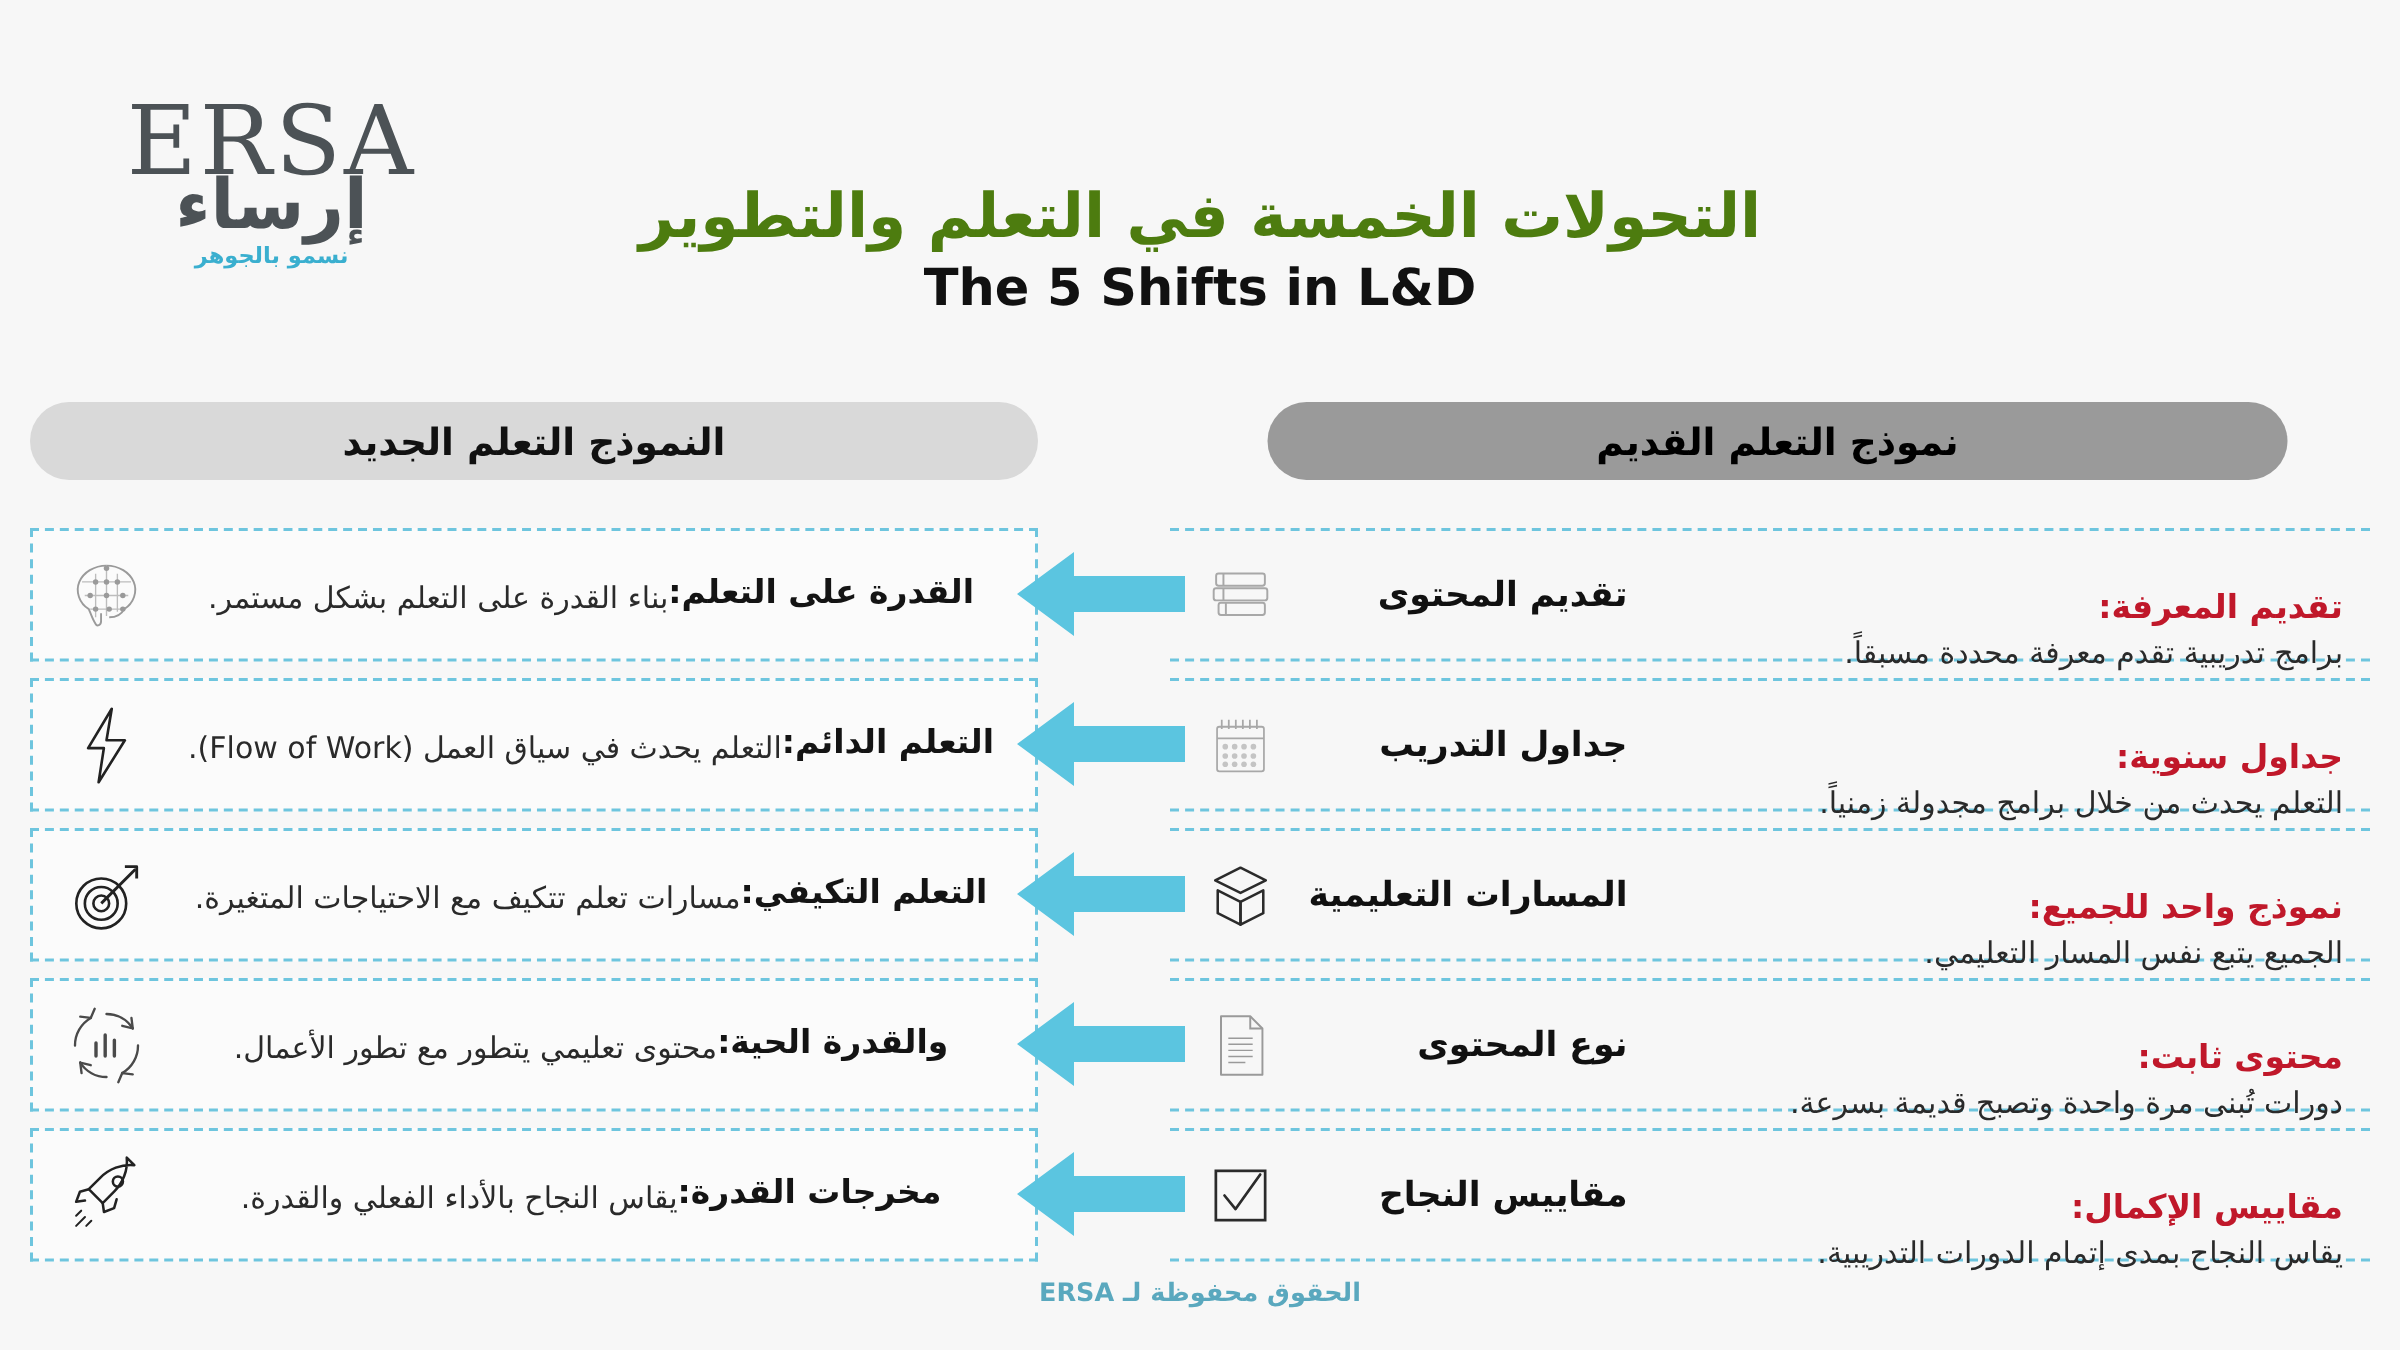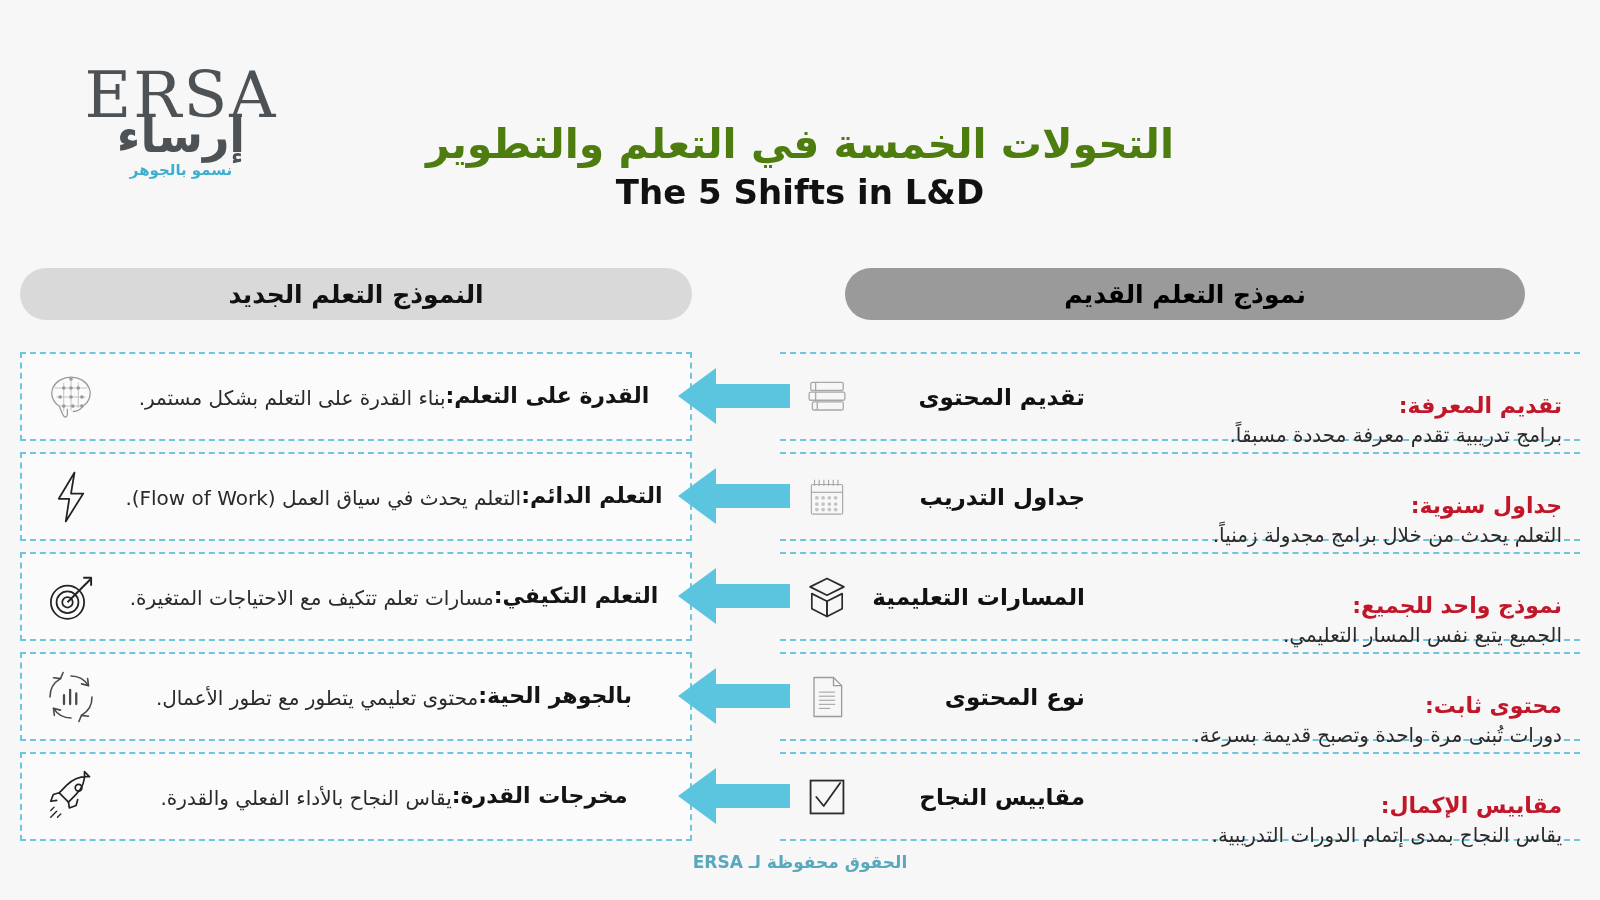--- a/index.html
+++ b/index.html
@@ -286,21 +286,21 @@
             </svg>
           </div>
         </div>
       </div>
     </div>
 
     <div class="row">
       <div class="cell new">
         <div class="cell-inner">
           <div class="text-block">
-            <div class="lead">بالجوهر الحية:</div>
+            <div class="lead">والقدرة الحية:</div>
             <div class="desc">محتوى تعليمي يتطور مع تطور الأعمال.</div>
           </div>
           <div class="icon-wrap">
             <svg width="56" height="56" viewBox="0 0 64 64" fill="none" stroke="#4a4a4a" stroke-width="1.8">
               <path d="M32 8a24 24 0 0 1 20 11" stroke-linecap="round"></path>
               <path d="M52 19 44 17M52 19l-1-8" stroke-linecap="round"></path>
               <path d="M56 32a24 24 0 0 1-12 21" stroke-linecap="round"></path>
               <path d="M44 53l8 1M44 53l-3 7" stroke-linecap="round"></path>
               <path d="M32 56a24 24 0 0 1-20-11" stroke-linecap="round"></path>
               <path d="M12 45l8 2M12 45l1 8" stroke-linecap="round"></path>

